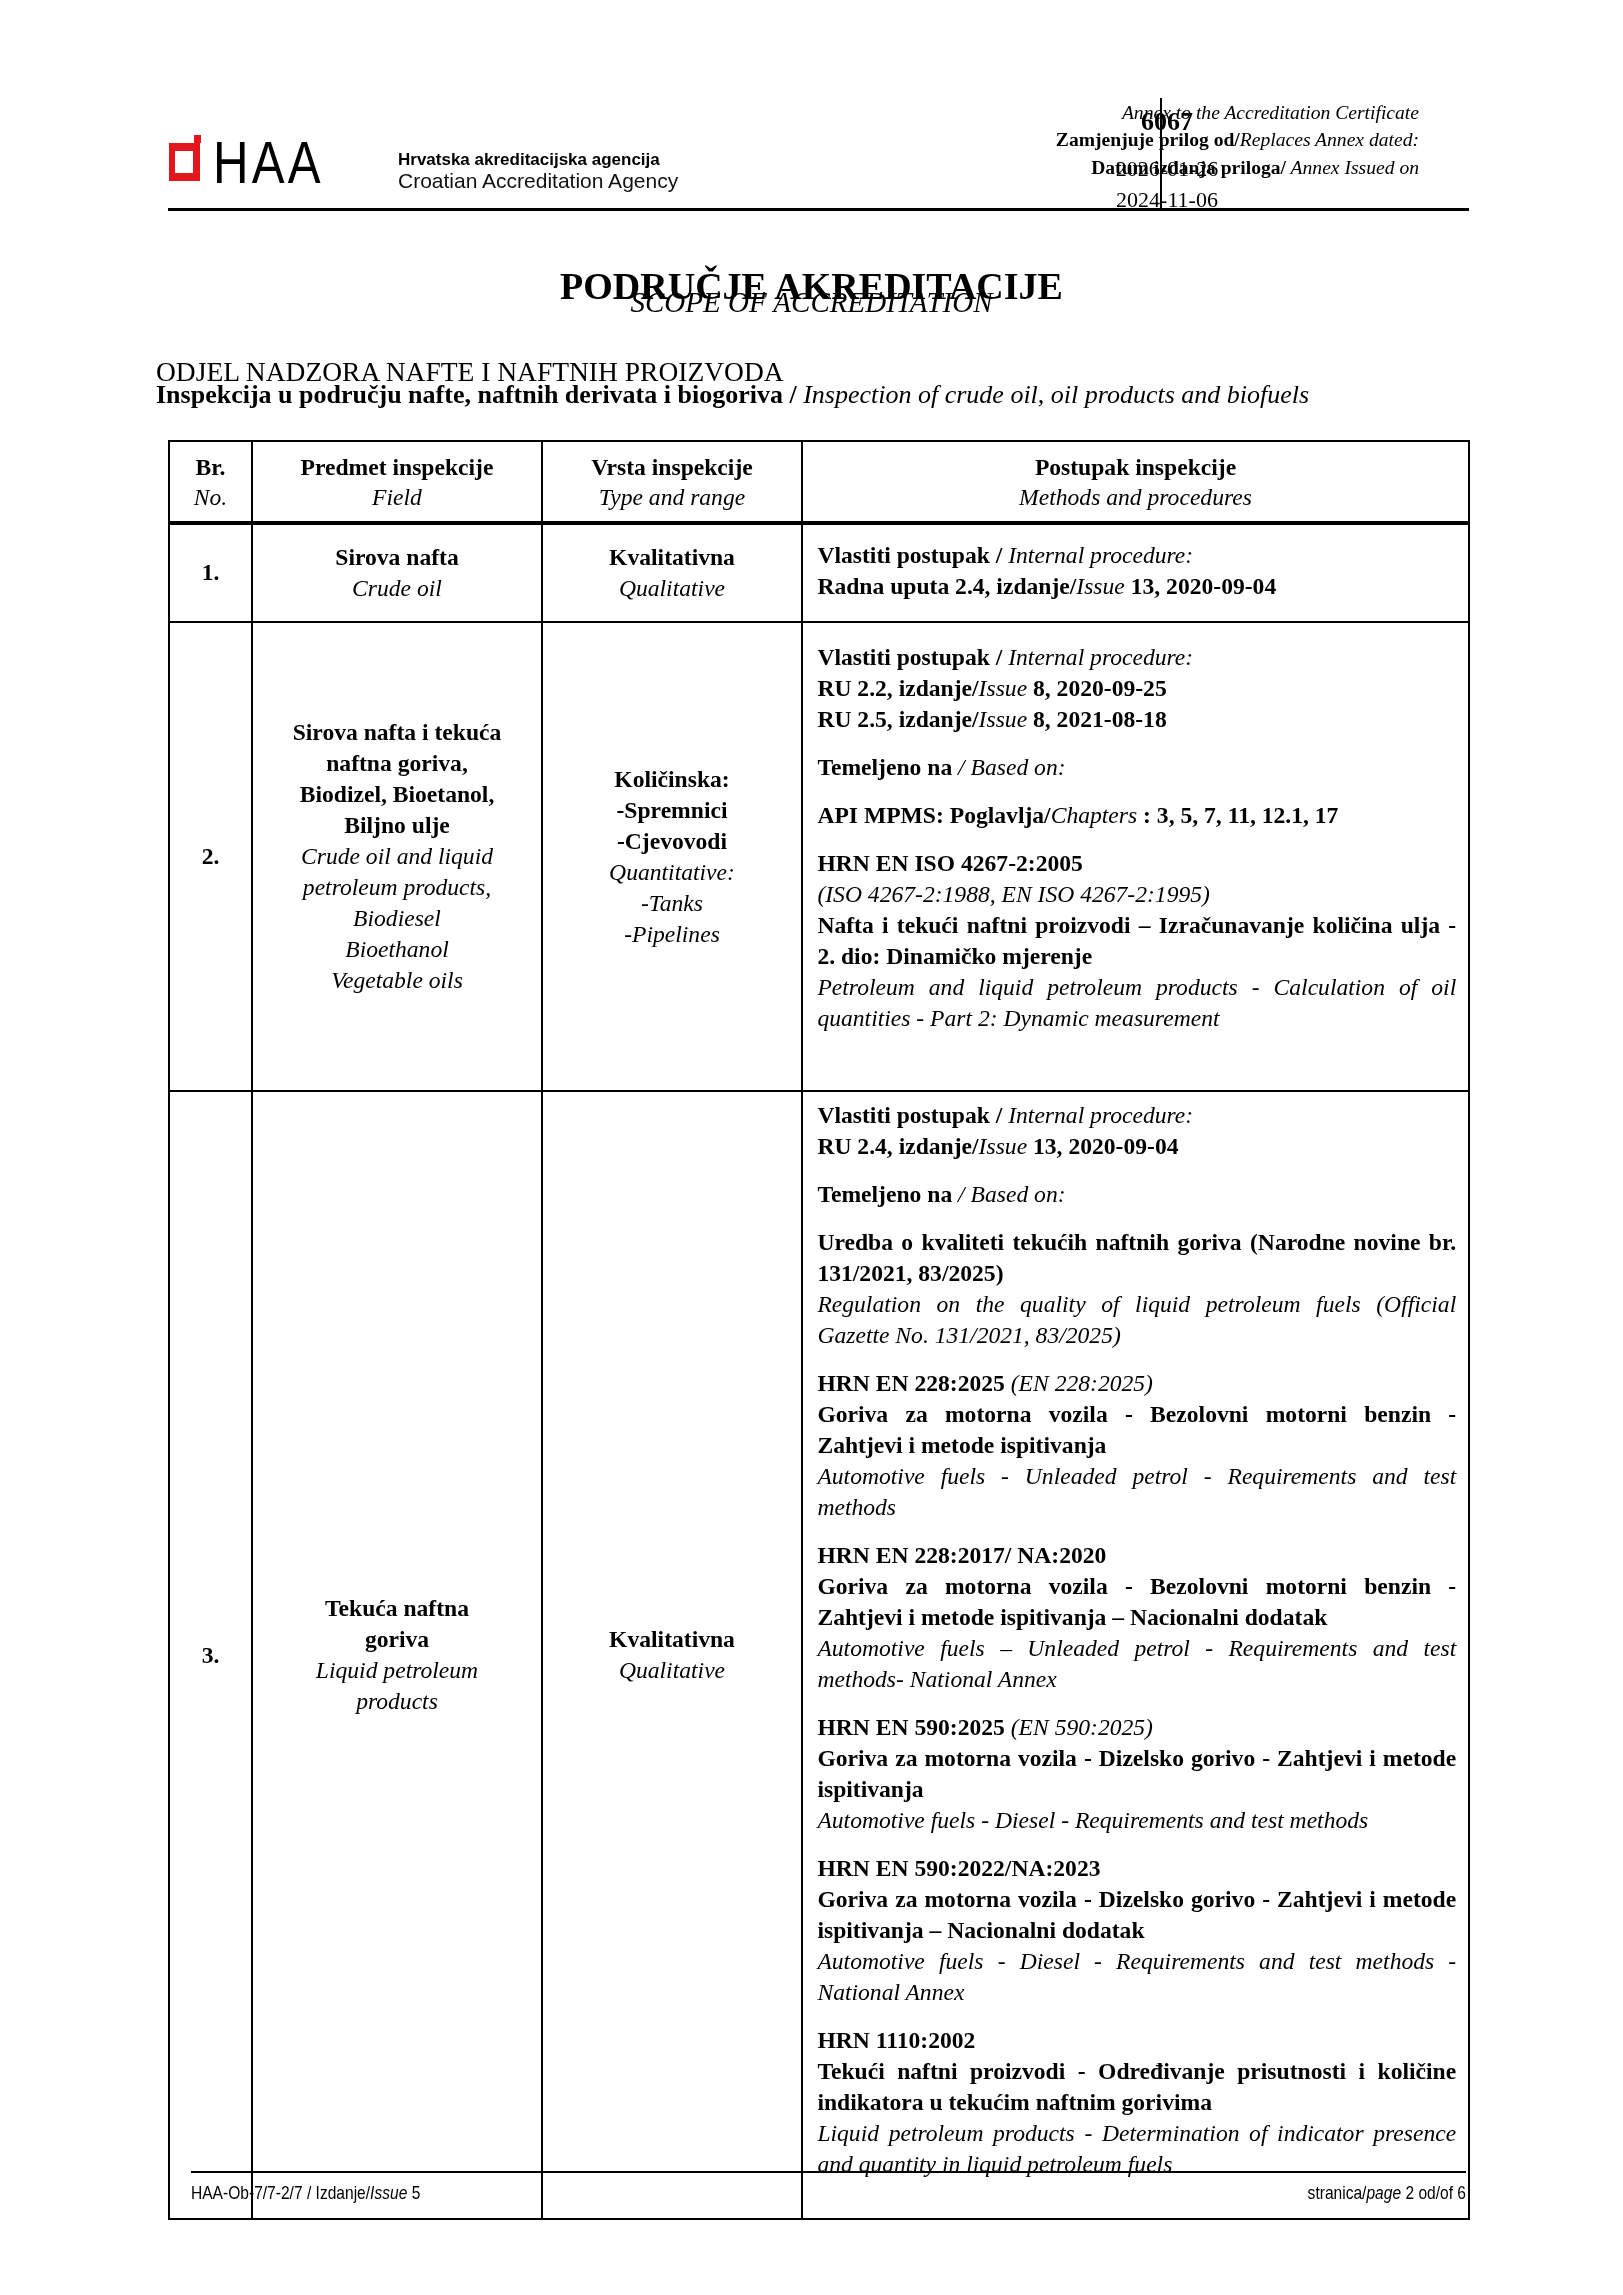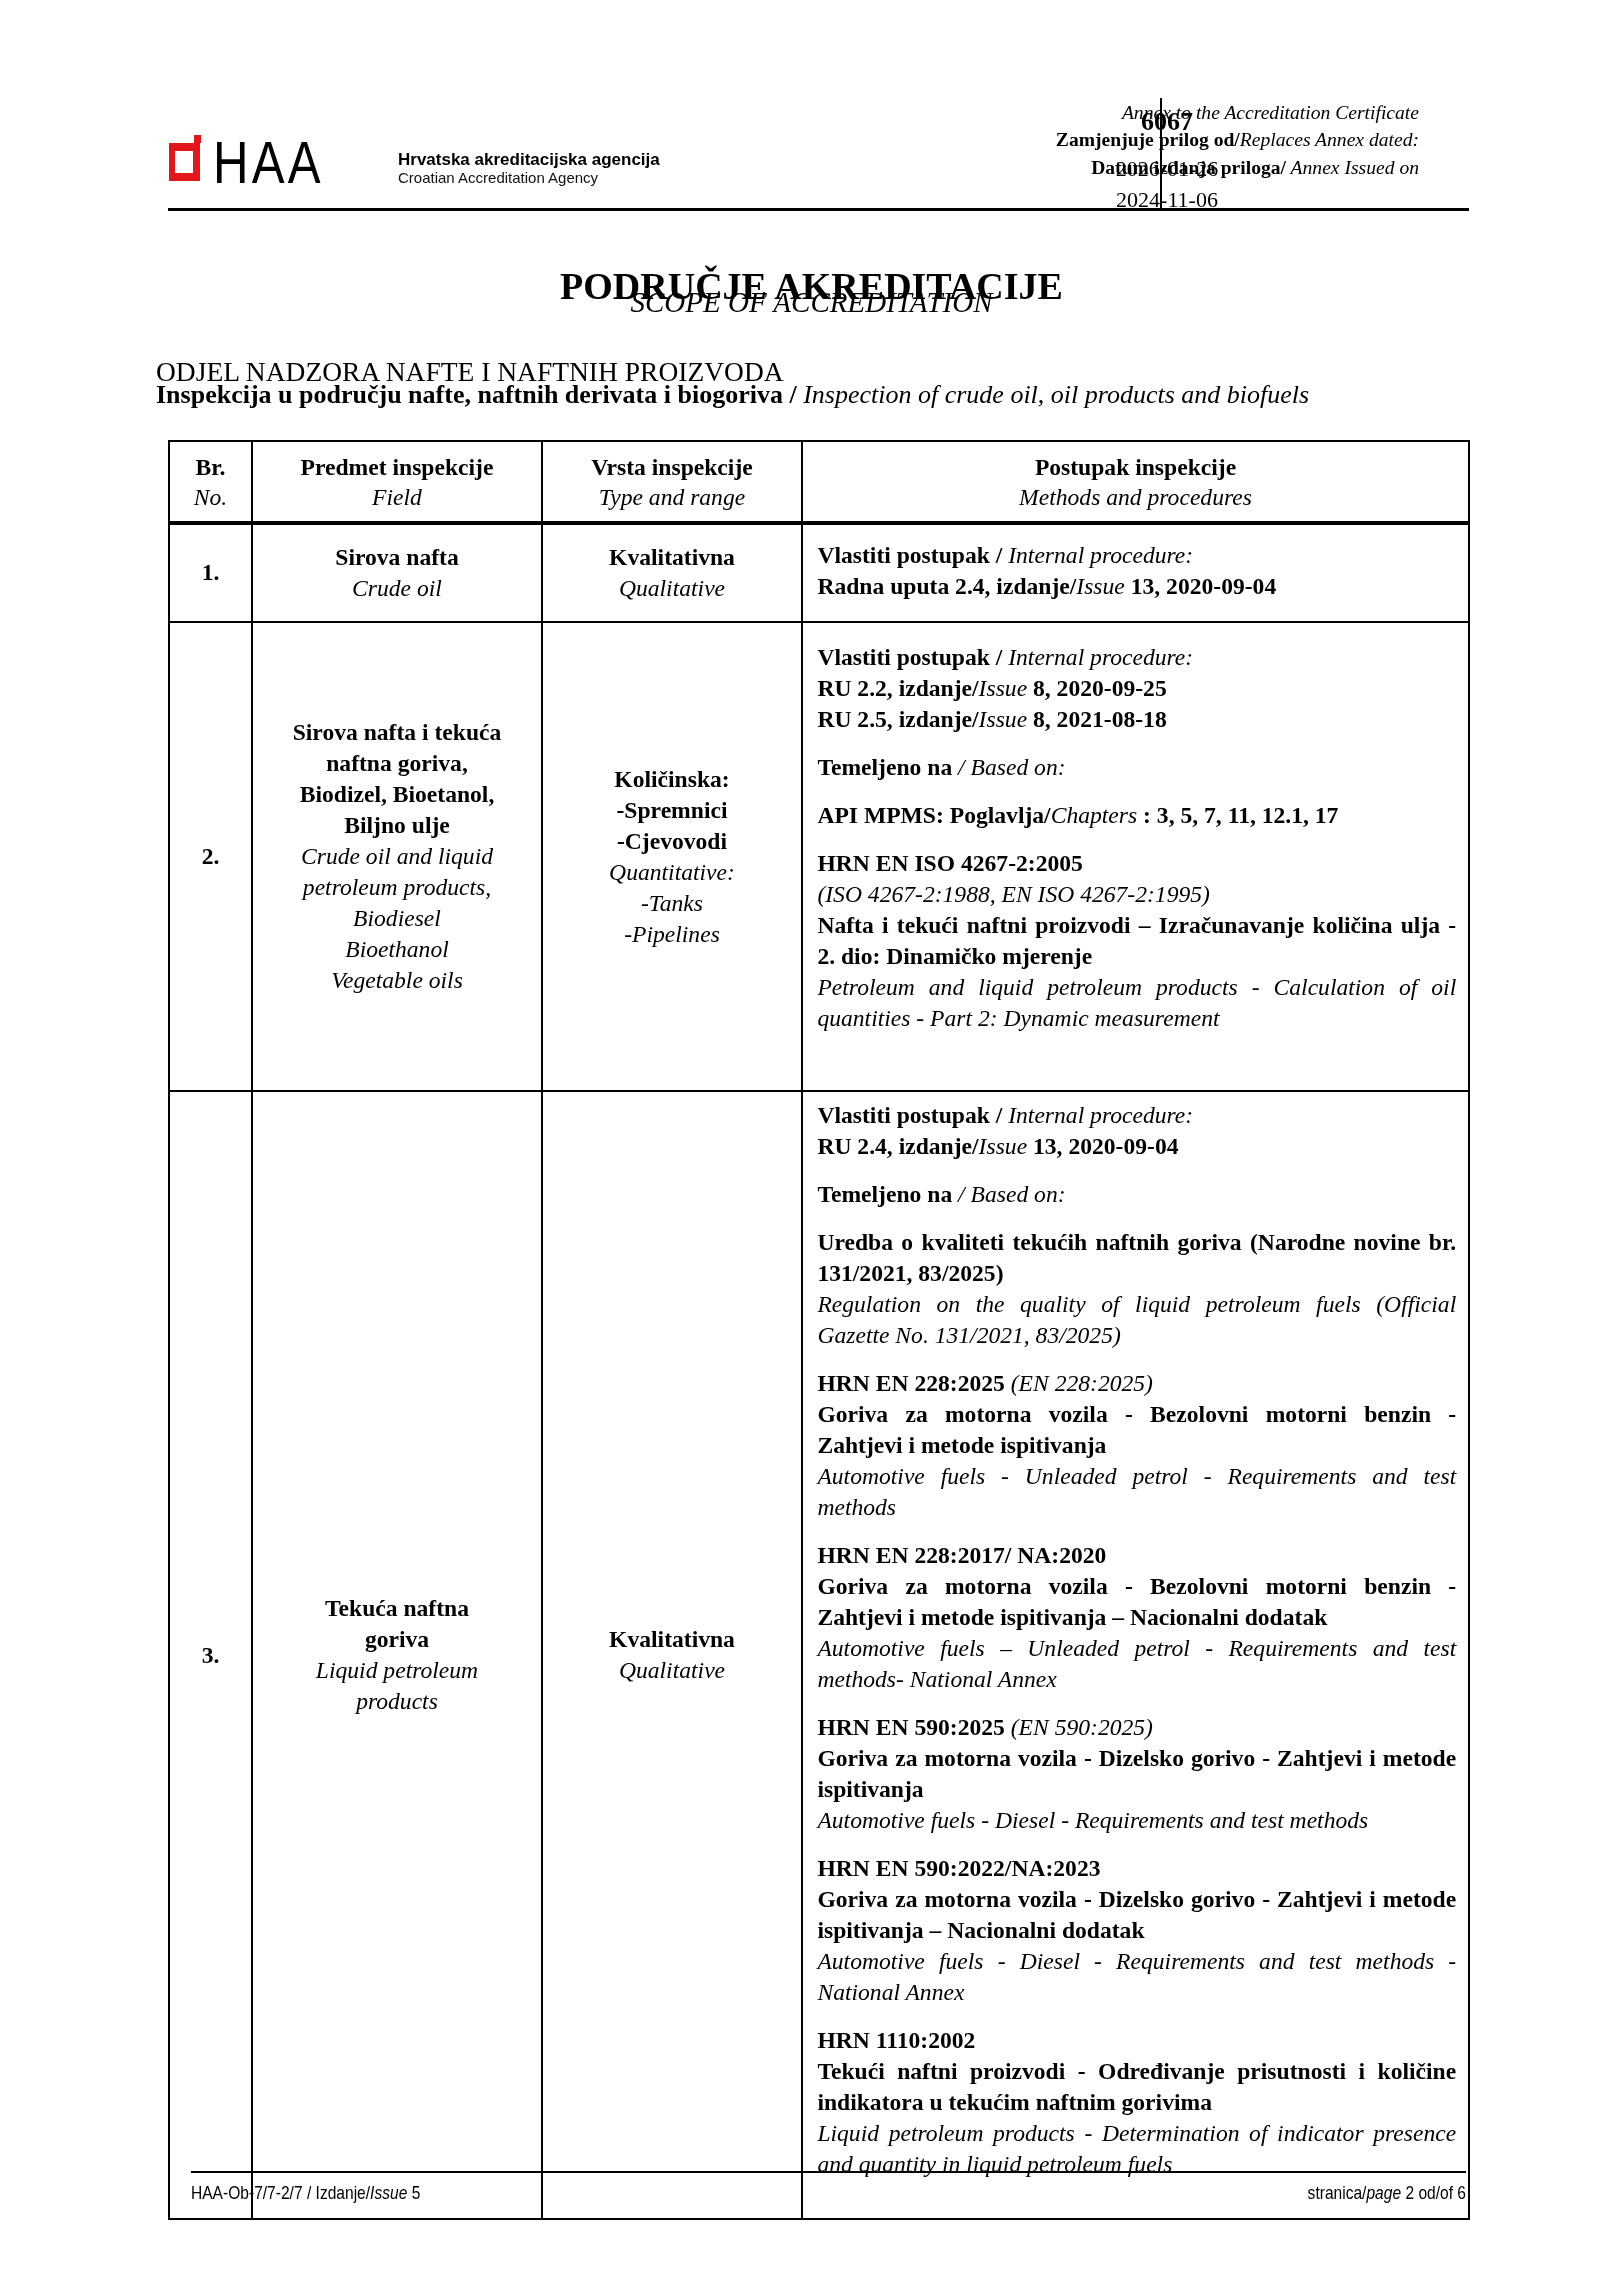--- a/index.html
+++ b/index.html
@@ -7,21 +7,21 @@
   .page { position:absolute; left:0; top:0; width:1623px; height:2295px; }
 
   
   .hdr { position:absolute; left:162px; top:92px; width:1309px; height:124px; }
   .logo-mark { position:absolute; left:6.5px; top:43px; width:31px; height:46px; }
   .logo-mark .outer { position:absolute; left:0; top:7.9px; width:31px; height:38px; background:#e3161d; }
   .logo-mark .inner { position:absolute; left:6.5px; top:15.7px; width:18.3px; height:22px; background:#fff; }
   .logo-mark .dot { position:absolute; left:25px; top:0; width:7.9px; height:7.9px; background:#e3161d; }
   .logo-haa { position:absolute; left:51px; top:41px; font-family:"Liberation Sans", sans-serif; font-weight:300; font-size:60px; letter-spacing:3.9px; line-height:1; transform:scaleX(0.82); transform-origin:left top; }
   .logo-text1 { position:absolute; left:236px; top:58px; font-family:"Liberation Sans", sans-serif; font-weight:bold; font-size:17px; }
-  .logo-text2 { position:absolute; left:236px; top:77px; font-family:"Liberation Sans", sans-serif; font-size:15px; color:#111; }
+  .logo-text2 { position:absolute; left:236px; top:77px; font-family:"Liberation Sans", sans-serif; font-size:21px; color:#111; }
   .hdr-right { position:absolute; right:52px; top:6.5px; width:589px; text-align:right; font-size:19.6px; line-height:27.5px; }
   .hdr-right .b { font-weight:bold; }
   .hdr-right .i { font-style:italic; }
   .hdr-vline { position:absolute; left:1160px; top:98px; width:2px; height:110px; background:#000; }
   .hdr-nums { position:absolute; left:1105px; top:98px; width:124px; text-align:center; font-size:22px; }
   .hdr-nums .num { font-weight:bold; font-size:26px; margin-top:9.2px; height:46px; }
   .hdr-nums .d { line-height:31px; }
   .hdr-line { position:absolute; left:168px; top:208px; width:1301px; height:2.6px; background:#000; }
 
   

